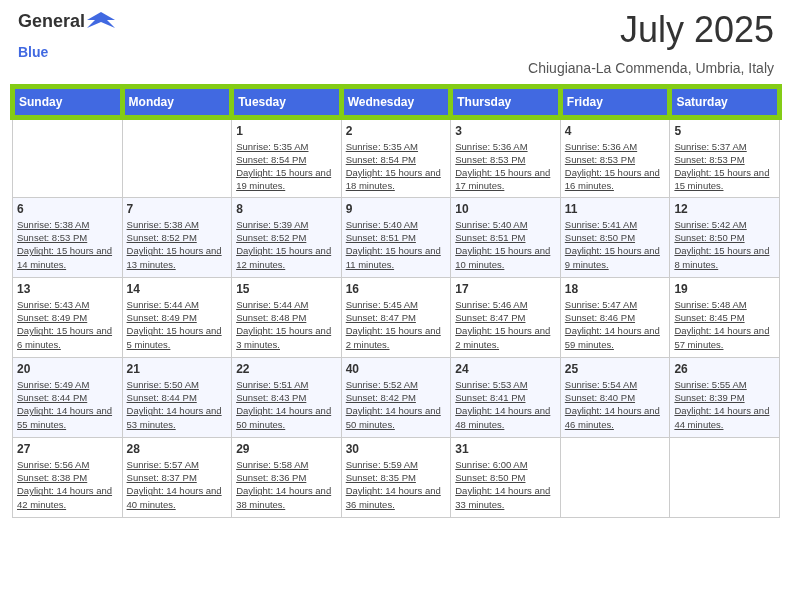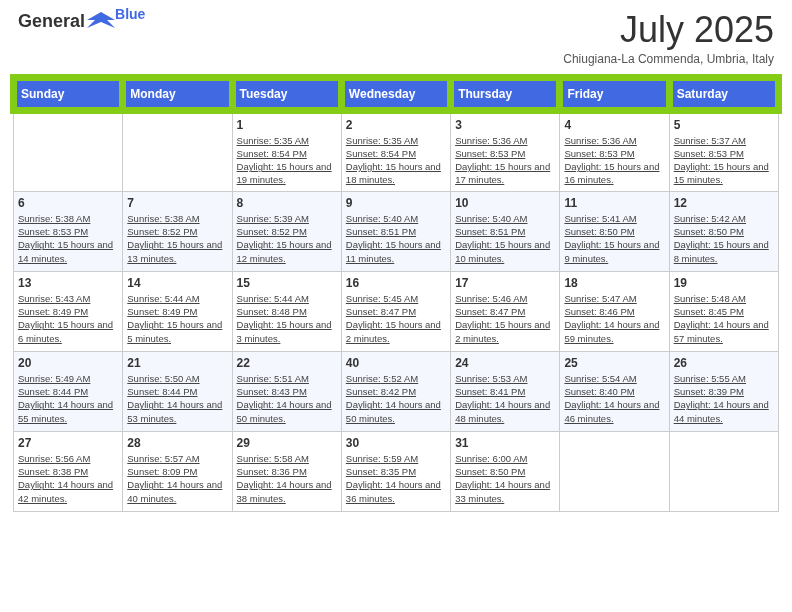--- a/index.html
+++ b/index.html
@@ -12,54 +12,55 @@
     }
     .header {
       display: flex;
       justify-content: space-between;
       align-items: flex-start;
       margin-bottom: 8px;
       padding: 0 8px;
     }
     .logo {
       display: flex;
-      flex-direction: row;
+      flex-direction: column;
       align-items: flex-start;
+      gap: 16px;
     }
     .logo-row {
       display: flex;
       align-items: center;
     }
     .title-section {
       text-align: right;
     }
     .month-title {
       font-size: 36px;
       font-weight: normal;
       color: #333;
       line-height: 1.1;
     }
     .location-title {
-      font-size: 12px;
+      font-size: 14px;
       color: #555;
-      margin-top: 2px;
+      margin-top: 10px;
     }
     .calendar {
       width: 100%;
       border-collapse: collapse;
       font-size: 10.5px;
     }
     .calendar th {
       background: #4169E1;
       color: #fff;
       padding: 6px 4px;
       text-align: left;
       font-weight: bold;
       font-size: 12px;
-      border: 7px solid #84cc16;
+      border: 5px solid #84cc16;
     }
     .calendar td {
       border: 1px solid #ccc;
       vertical-align: top;
       padding: 4px;
       width: 108px;
       min-height: 80px;
       height: 80px;
     }
     .day-number {
@@ -343,21 +344,21 @@
           <div class="day-info">
             <div>Sunrise: 5:56 AM</div>
             <div>Sunset: 8:38 PM</div>
             <div>Daylight: 14 hours and 42 minutes.</div>
           </div>
         </td>
         <td>
           <div class="day-number">28</div>
           <div class="day-info">
             <div>Sunrise: 5:57 AM</div>
-            <div>Sunset: 8:09 PM</div>
+            <div>Sunset: 8:37 PM</div>
             <div>Daylight: 14 hours and 40 minutes.</div>
           </div>
         </td>
         <td>
           <div class="day-number">29</div>
           <div class="day-info">
             <div>Sunrise: 5:58 AM</div>
             <div>Sunset: 8:36 PM</div>
             <div>Daylight: 14 hours and 38 minutes.</div>
           </div>

